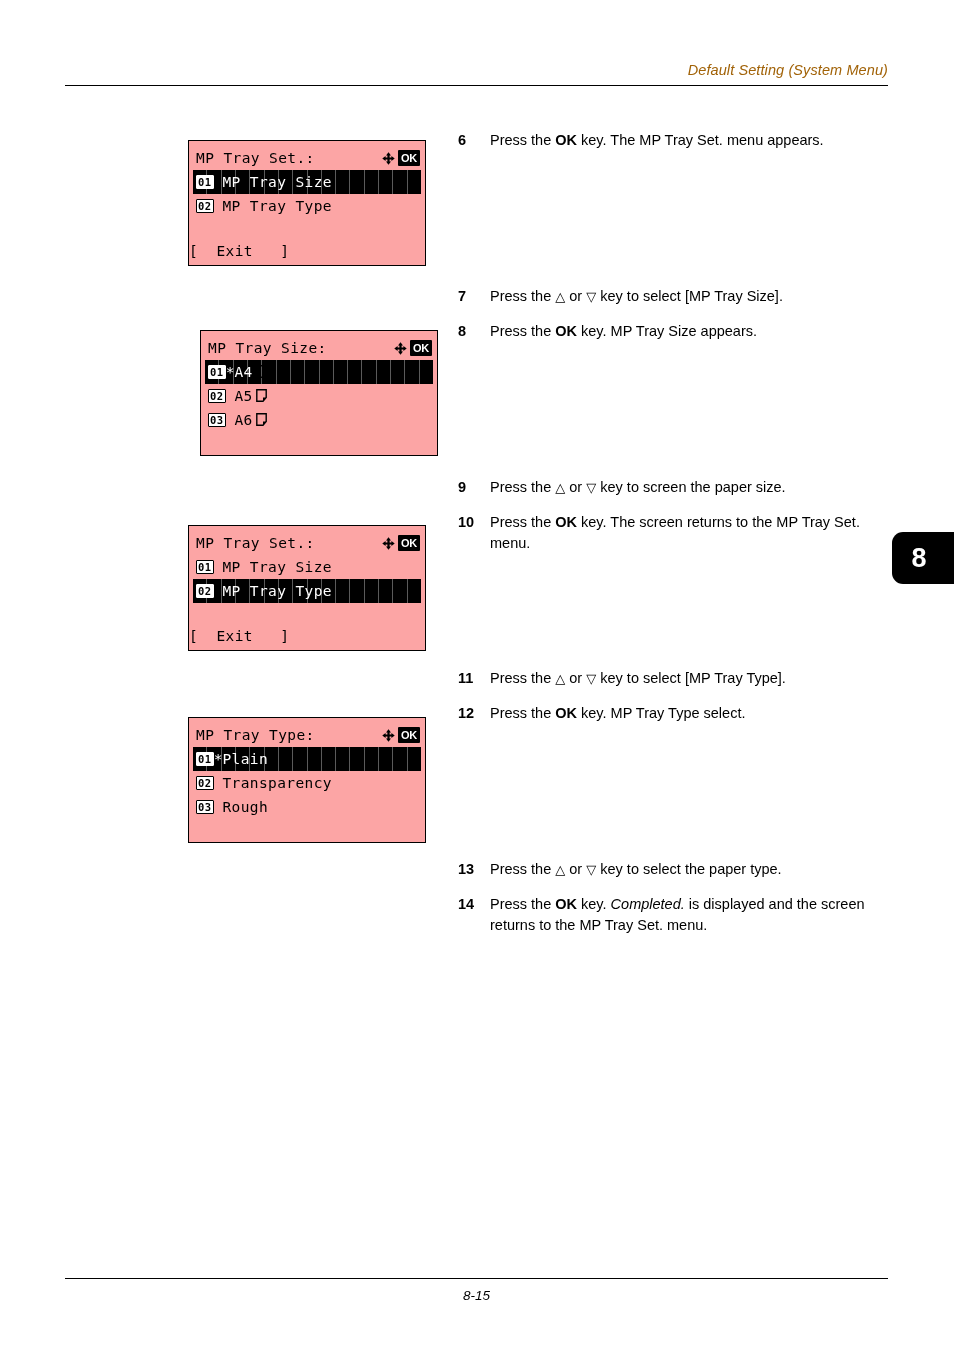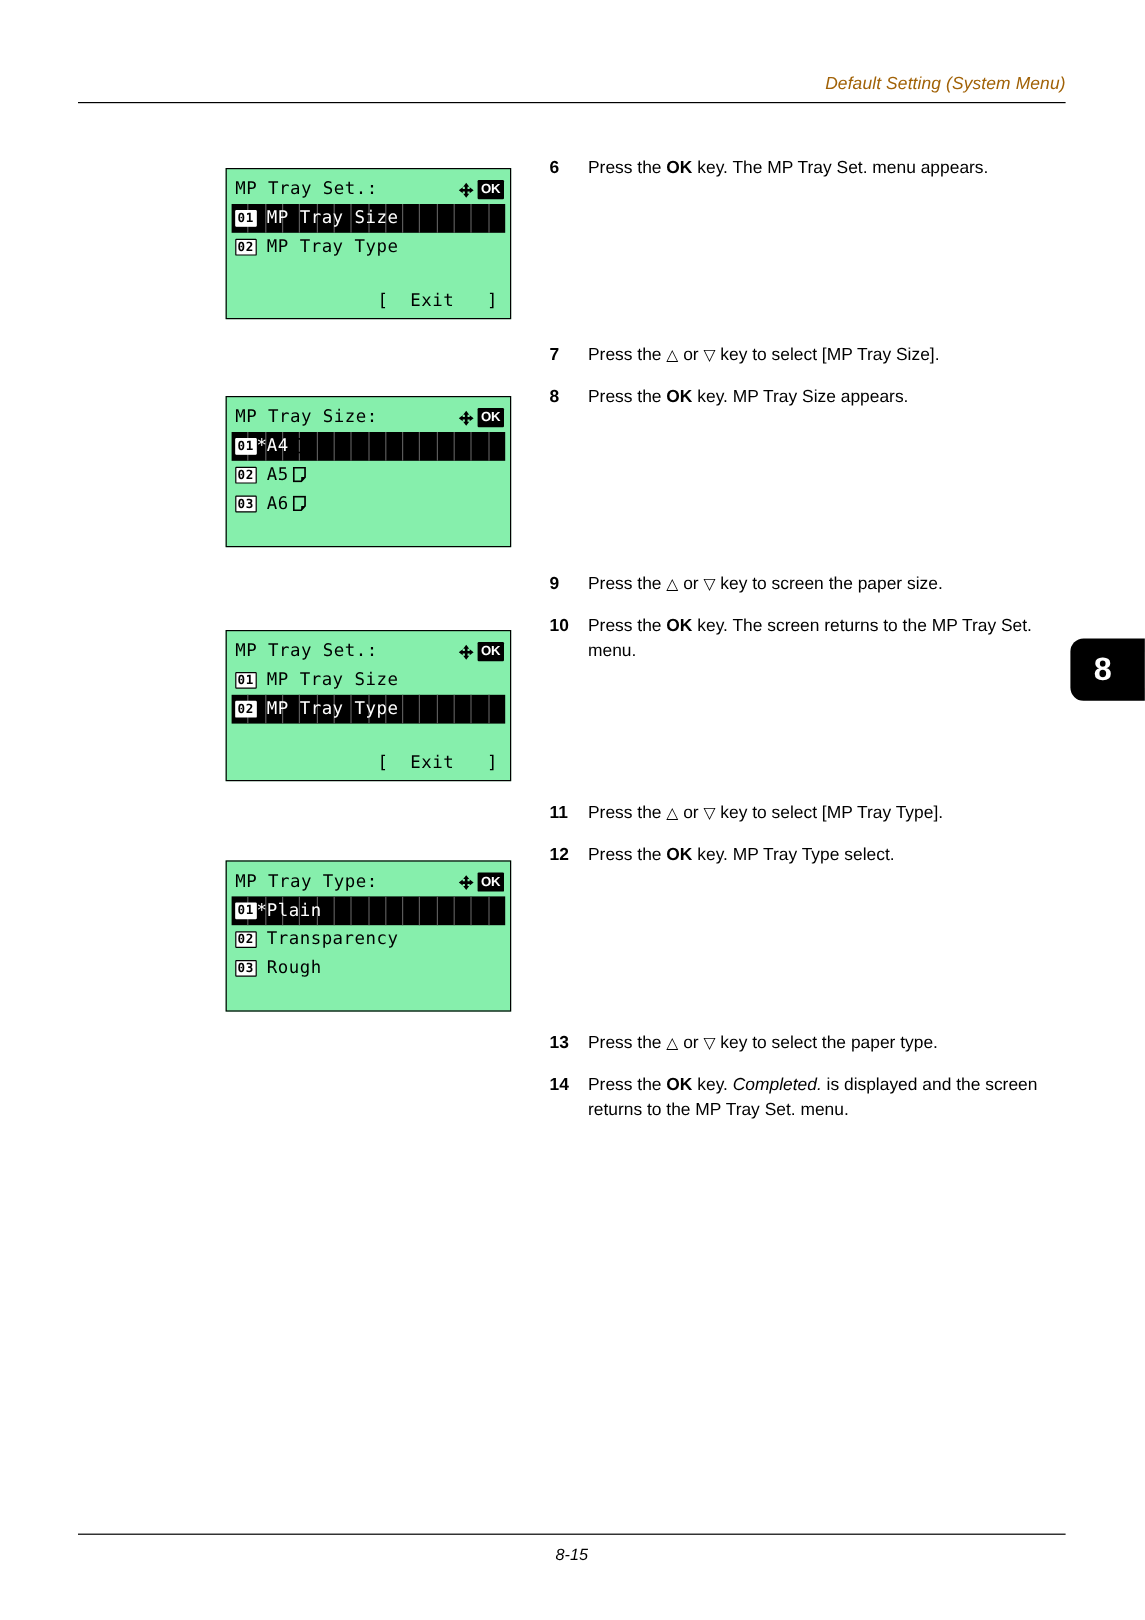--- a/index.html
+++ b/index.html
@@ -61,21 +61,21 @@
     padding-right: 8px;
     line-height: 1;
   }
 
   
   .lcd {
     position: absolute;
     width: 238px;
     height: 126px;
     border: 1.8px solid #000;
-    background: #86efac;
+    background: #fca5a5;
     box-sizing: border-box;
     font-family: "DejaVu Sans Mono", monospace;
     font-size: 14.5px;
     overflow: hidden;
   }
   .lcd-inner {
     position: relative;
     width: 100%;
     height: 100%;
     padding: 5px 0 0 0;
@@ -188,21 +188,21 @@
     color: #000;
   }
   .labeltxt {
     letter-spacing: 0.4px;
   }
   .exit-row {
     position: absolute;
     left: 0;
     bottom: 6px;
     width: 100%;
-    text-align: right;
+    text-align: left;
     padding-right: 10px;
     box-sizing: border-box;
     white-space: pre;
     letter-spacing: 0.4px;
   }
 
   
   .sheet-icon { display: inline-block; vertical-align: middle; position: relative; top: -1px; margin-left: 3px;}
 
   
@@ -279,21 +279,21 @@
               </svg>
             </span>
             <span class="ok-badge">OK</span>
           </div>
         </div>
         <div class="lcd-row hl"><div class="cells"><i></i><i></i><i></i><i></i><i></i><i></i><i></i><i></i><i></i><i></i><i></i><i></i><i></i><i></i><i></i><i></i></div><div class="rowtext"><span class="idx">01</span><span> </span><span class="labeltxt">MP Tray Size</span></div></div>
         <div class="lcd-row"><div class="rowtext"><span class="idx">02</span><span> </span><span class="labeltxt">MP Tray Type</span></div></div>
         <div class="exit-row">[  Exit   ]</div>
       </div>
     </div>
-    <div class="lcd" style="left: 188px; top: 330px;">
+    <div class="lcd" style="left: 200px; top: 330px;">
       <div class="lcd-inner">
         <div class="lcd-titlerow">
           <div class="lcd-title">MP Tray Size:</div>
           <div class="lcd-icons">
             <span style="display: flex;">
               <svg width="13" height="13" viewBox="0 0 13 13" class="nav-icon">
                 <path d="M6.5 0.3 L9 3.6 L7.6 3.6 L7.6 5.4 L9.4 5.4 L9.4 4 L12.7 6.5 L9.4 9 L9.4 7.6 L7.6 7.6 L7.6 9.4 L9 9.4 L6.5 12.7 L4 9.4 L5.4 9.4 L5.4 7.6 L3.6 7.6 L3.6 9 L0.3 6.5 L3.6 4 L3.6 5.4 L5.4 5.4 L5.4 3.6 L4 3.6 Z" fill="#000"></path>
               </svg>
             </span>
             <span class="ok-badge">OK</span>

